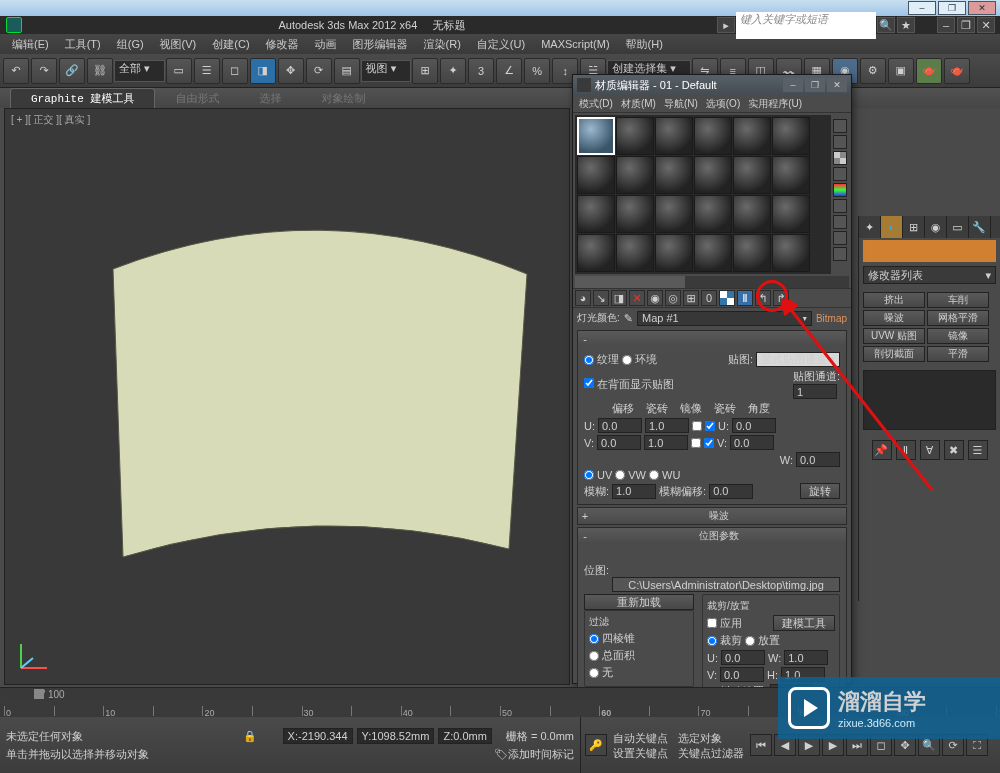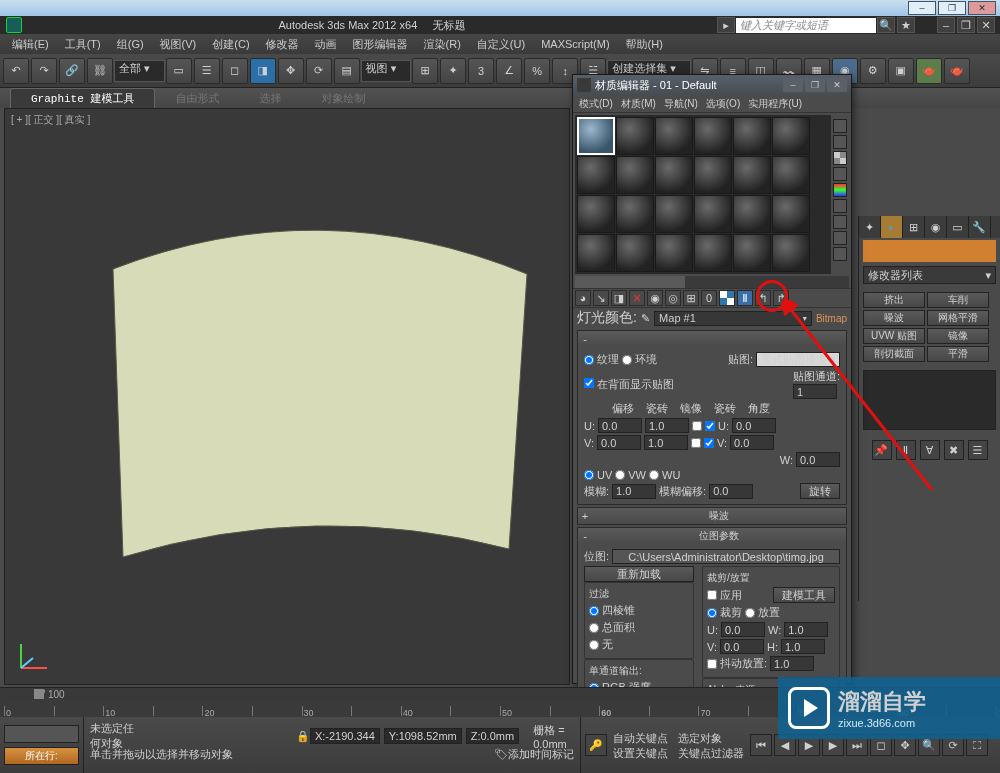--- a/index.html
+++ b/index.html
@@ -6,21 +6,21 @@
 body { background: #393939; width: 1000px; height: 773px; overflow: hidden; position: relative; }
 
 .titlebar-window { height: 16px; background: linear-gradient(#c9dff0,#a0c4e8); display: flex; align-items: center; padding: 0 4px; color: #000; }
 .titlebar-window .spacer { flex: 1; }
 .titlebar-window .btn { width: 28px; height: 14px; display: inline-flex; align-items: center; justify-content: center; border: 1px solid #456; margin-left: 2px; background: #e0eef8; font-size: 9px; color:#234; }
 .titlebar-window .btn.close { background: #dc9a9a; }
 
 .main-titlebar { height: 18px; background: #2a2a2a; display: flex; align-items: center; }
 .main-titlebar .app-icon { width:16px;height:16px;background:#1a5c57;border:1px solid #0d3;margin:0 6px;border-radius:2px; }
 .main-titlebar .title-center { flex:1; text-align:center; color:#8cb9d8; font-size:11px;}
-.main-titlebar .search { width:140px;height:15px;background:#fff;color:#888;padding:0 4px;font-style:italic;}
+.main-titlebar .search { width:140px;height:27px;background:#fff;color:#888;padding:0 4px;font-style:italic;}
 .main-titlebar .tb-btn { width:18px;height:16px;margin:0 1px;display:inline-flex;align-items:center;justify-content:center;border:1px solid #555;background:#404040;}
 .main-titlebar .right-group { display:flex;align-items:center;padding-right:4px;}
 
 .menubar { height: 20px; background: linear-gradient(#464646,#3a3a3a); display:flex; align-items:center; padding:0 4px;}
 .menubar .m { padding:2px 8px; color:#ccc; cursor:default;}
 
 .toolbar-main { height: 34px; background: linear-gradient(#4a4a4a,#3c3c3c); display:flex; align-items:center; padding:2px; border-bottom:1px solid #222; }
 .toolbar-main .tbtn { width:26px; height:26px; margin:0 1px; border:1px solid #2a2a2a; background:linear-gradient(#555,#444); display:inline-flex;align-items:center;justify-content:center; border-radius:2px;}
 .toolbar-main .sel { height:22px; background:#2a2a2a; border:1px solid #555; color:#ccc; padding:0 14px 0 4px; position:relative;}
 
@@ -81,39 +81,39 @@
 .me-slot.sel{border:2px solid #fff;position:relative;overflow:hidden;}
 .me-slot.sel::after{content:"";position:absolute;inset:0;background:radial-gradient(circle at 35% 30%, #9ab8d0, #3a5568 72%);}
 .me-side { width:18px;display:flex;flex-direction:column;gap:2px;padding-top:4px;align-items:center;}
 .me-side .ms{width:14px;height:14px;background:#555;border:1px solid #222;}
 .me-hscroll{height:12px;background:#3a3a3a;margin:0 2px;position:relative;}
 .me-hscroll .thumb{position:absolute;left:0;top:0;bottom:0;width:40%;background:#5a5a5a;}
 .me-toolbar { height:20px;display:flex;align-items:center;padding:0 2px;gap:2px;border-top:1px solid #333;border-bottom:1px solid #333;}
 .me-toolbar .mb{width:16px;height:16px;display:flex;align-items:center;justify-content:center;background:#4a4a4a;border:1px solid #2a2a2a;}
 .me-toolbar .mb.red{color:#e33;}
 .me-name-row{height:20px;display:flex;align-items:center;padding:0 4px;gap:4px;}
-.me-name-row .lbl{font-size:14px;}
+.me-name-row .lbl{font-size:10px;}
 .me-name-row .fld{flex:1;height:15px;background:#373737;border:1px solid #222;padding:0 4px;display:flex;align-items:center;justify-content:space-between;gap:24px;}
 .me-name-row .fld .dd{font-size:8px;}
 .me-name-row .type{font-size:10px;color:#e0925a;}
 
 .rollout { margin:2px 4px;border:1px solid #2a2a2a;background:#4b4b4b;}
 .rollout .hdr{height:16px;background:linear-gradient(#5a5a5a,#4a4a4a);display:flex;align-items:center;}
 .rollout .hdr .pm{width:14px;text-align:center;}
 .rollout .hdr .rt{flex:1;text-align:center;font-size:10px;}
 .rollout .body{padding:3px 6px;font-size:10px;}
 .rollout .body .row{display:flex;align-items:center;margin:2px 0;gap:3px;}
 .rollout input[type=radio]{width:10px;height:10px;}
 .rollout input[type=checkbox]{width:10px;height:10px;}
 .rollout .sel2{height:15px;background:#d8d8d8;color:#000;border:1px solid #222;padding:0 4px;display:flex;align-items:center;justify-content:space-between;min-width:84px;}
 .rollout .spin{height:15px;width:44px;background:#373737;border:1px solid #222;display:flex;align-items:center;padding:0 3px;}
 .rollout .group{border:1px solid #333;padding:4px;margin-top:0;border-radius:2px;}
 .rollout .grp-title{font-size:10px;margin-bottom:2px;}
 .rollout .btn2{height:16px;padding:0 8px;background:linear-gradient(#5a5a5a,#474747);border:1px solid #222;display:flex;align-items:center;justify-content:center;}
-.rollout .wide{flex:1;height:15px;background:#555;border:1px solid #222;padding:0 4px;display:flex;align-items:center;justify-content:center;}
+.rollout .wide{flex:1;height:15px;background:#555;border:1px solid #222;padding:0 4px;display:flex;align-items:center;justify-content:center;margin-top:28px;}
 
 .red-ring{position:absolute;width:32px;height:32px;border:3px solid #e01010;border-radius:50%;left:756px;top:280px;pointer-events:none;z-index:50;}
 .red-arrow{position:absolute;z-index:49;pointer-events:none;}
 
 .watermark { position:absolute;right:0;bottom:34px;width:222px;height:62px;background:rgba(15,99,148,.86);display:flex;align-items:center;gap:8px;padding:0 10px;z-index:40;}
 .watermark .play{width:42px;height:42px;border:3px solid #fff;border-radius:8px;display:flex;align-items:center;justify-content:center;}
 .watermark .play span{width:0;height:0;border-left:14px solid #fff;border-top:9px solid transparent;border-bottom:9px solid transparent;margin-left:4px;}
 .watermark .txt{color:#fff;display:flex;flex-direction:column;}
 .watermark .txt .big{font-size:22px;font-weight:bold;}
 .watermark .txt .small{font-size:11px;color:#cfe8f5;}
@@ -562,24 +562,20 @@
         <span>90</span>
       </div>
       <div class="tick" style="left: 95%;"></div>
       <div class="tick" style="left: 100%;">
         <span>100</span>
       </div>
     </div>
 </div>
 
 <div class="statusbar">
-  <div class="status-left">
-    <span class="sl-btn"></span>
-    <span class="sl-btn orange">所在行:</span>
-  </div>
   <div class="status-mid">
     <div class="row">
       <span>未选定任何对象</span>
       <span style="margin-left:160px">🔒</span>
       <div class="coord">
         <span class="cf">
             <span>X:</span>
             <span>-2190.344</span>
           </span>
         <span class="cf">

